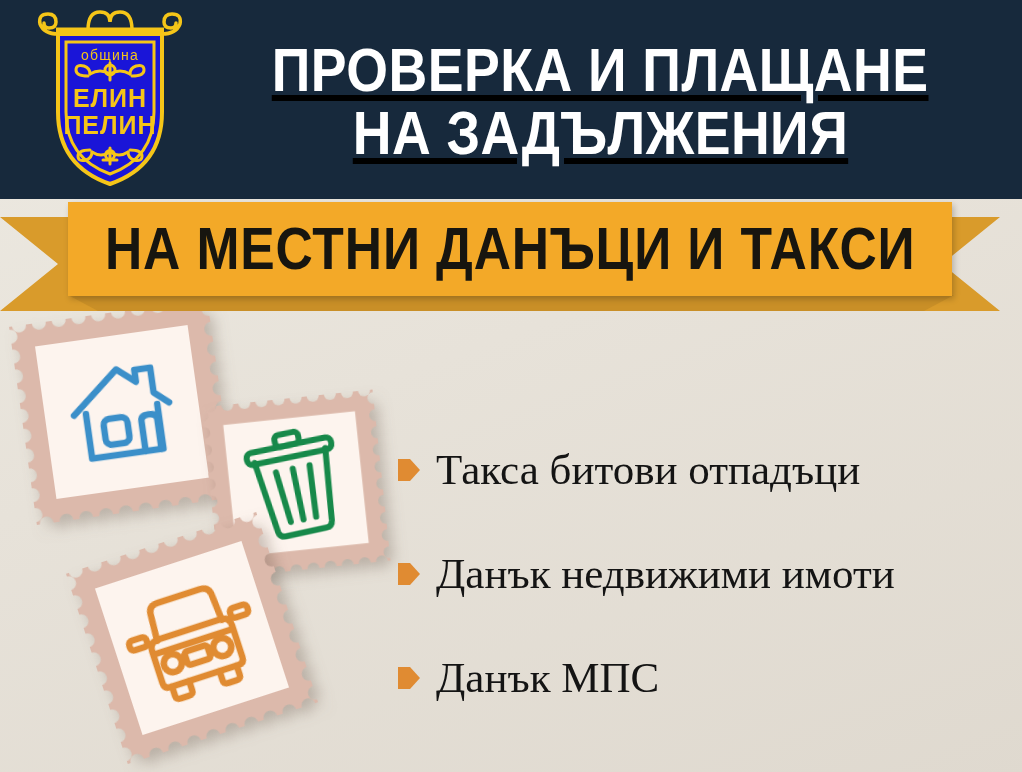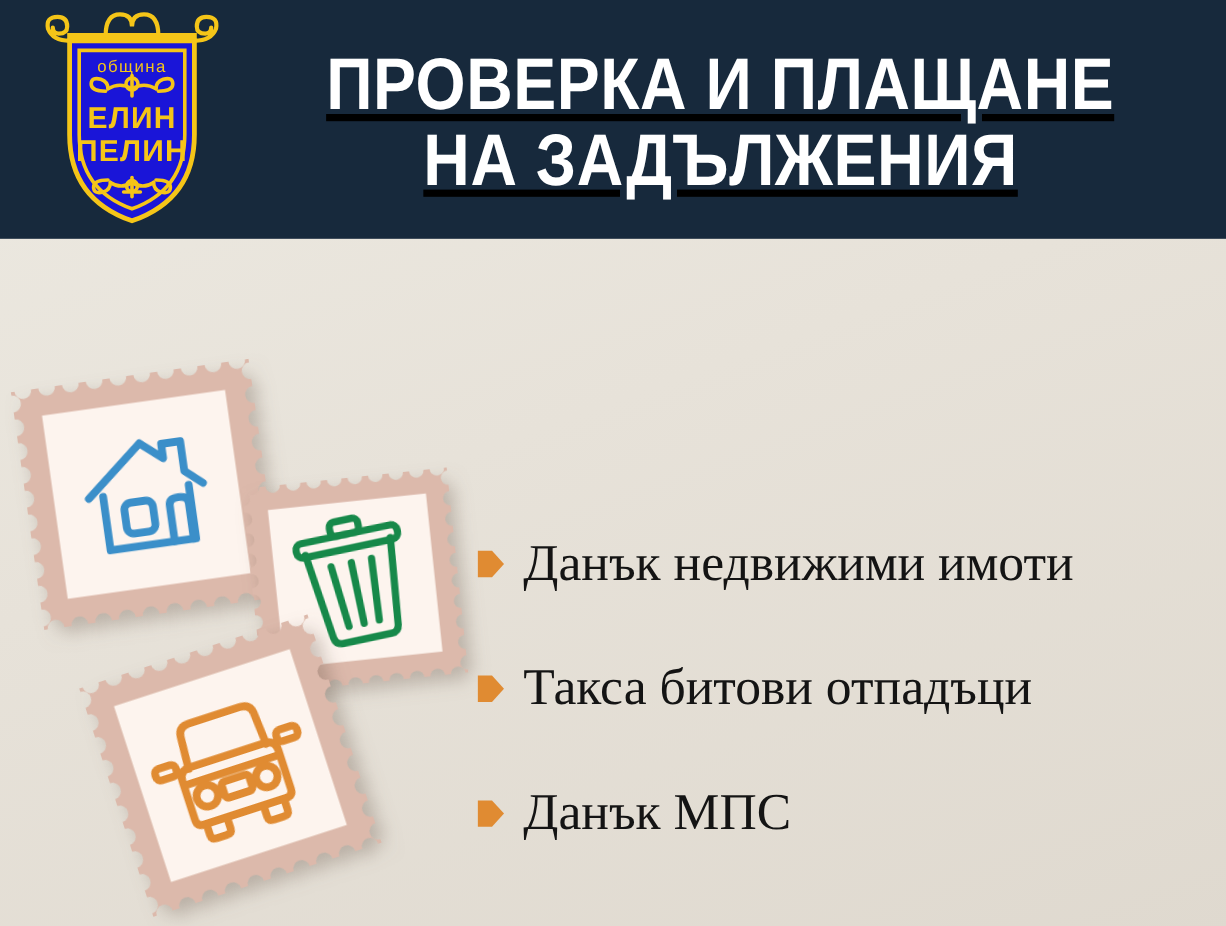--- a/index.html
+++ b/index.html
@@ -226,20 +226,28 @@
         <path d="M73 152 L87 152"></path>
       </g>
     </svg>
   </div>
 
   <div class="header-titles">
     <div class="header-title-line">ПРОВЕРКА И ПЛАЩАНЕ</div>
     <div class="header-title-line">НА ЗАДЪЛЖЕНИЯ</div>
   </div>
 
+  <div class="ribbon">
+    <div class="ribbon-tail left"></div>
+    <div class="ribbon-tail right"></div>
+    <div class="ribbon-shadow"></div>
+    <div class="ribbon-main">
+      <span class="ribbon-text">НА МЕСТНИ ДАНЪЦИ И ТАКСИ</span>
+    </div>
+  </div>
 
   <div class="stamp" id="stamp-house">
     <svg viewBox="0 0 200 200" width="200" height="200">
       <defs>
         <mask id="scallop-a">
           <rect x="0" y="0" width="200" height="200" fill="#fff"></rect>
           <g fill="#000">
             <circle cx="10" cy="0" r="7"></circle>
               <circle cx="30" cy="0" r="7"></circle>
               <circle cx="50" cy="0" r="7"></circle>
@@ -431,28 +439,28 @@
       </g>
     </svg>
   </div>
 
   <div class="list">
 
     <div class="list-item">
       <svg class="bullet" viewBox="0 0 22 26">
         <path d="M0 2 L12 2 L22 13 L12 24 L0 24 Z" fill="#e08b32"></path>
       </svg>
-      <span class="list-label">Данък недвижими имоти</span>
+      <span class="list-label">Такса битови отпадъци</span>
     </div>
 
     <div class="list-item">
       <svg class="bullet" viewBox="0 0 22 26">
         <path d="M0 2 L12 2 L22 13 L12 24 L0 24 Z" fill="#e08b32"></path>
       </svg>
-      <span class="list-label">Такса битови отпадъци</span>
+      <span class="list-label">Данък недвижими имоти</span>
     </div>
 
     <div class="list-item">
       <svg class="bullet" viewBox="0 0 22 26">
         <path d="M0 2 L12 2 L22 13 L12 24 L0 24 Z" fill="#e08b32"></path>
       </svg>
       <span class="list-label">Данък МПС</span>
     </div>
 
   </div>

